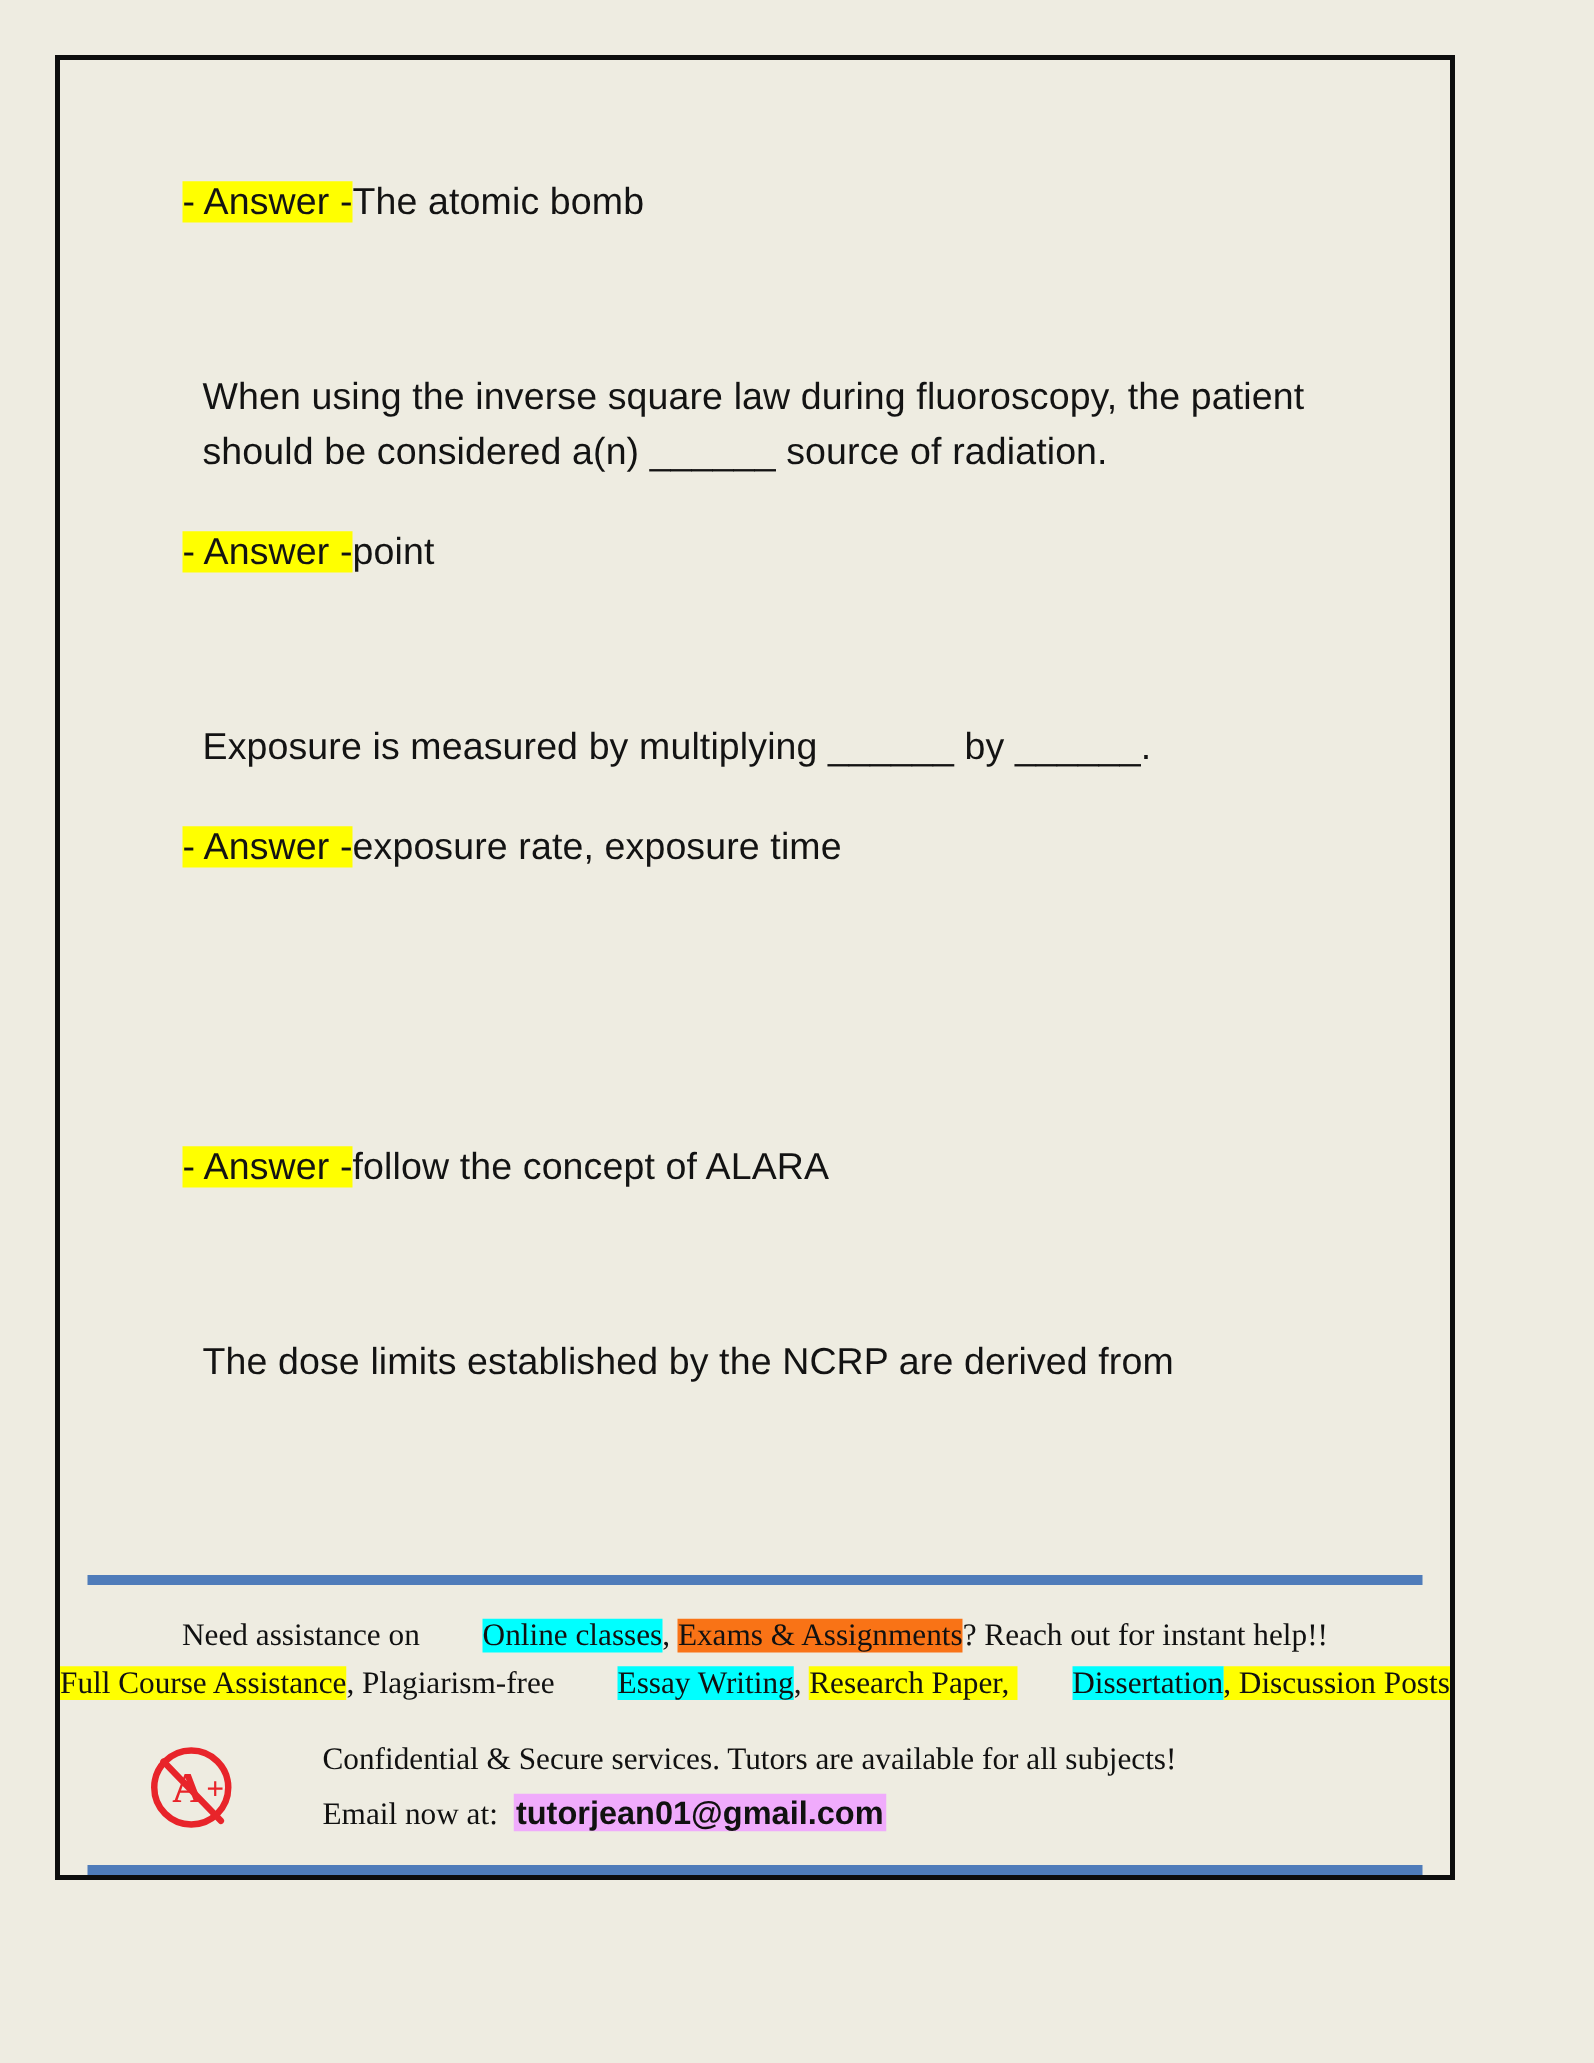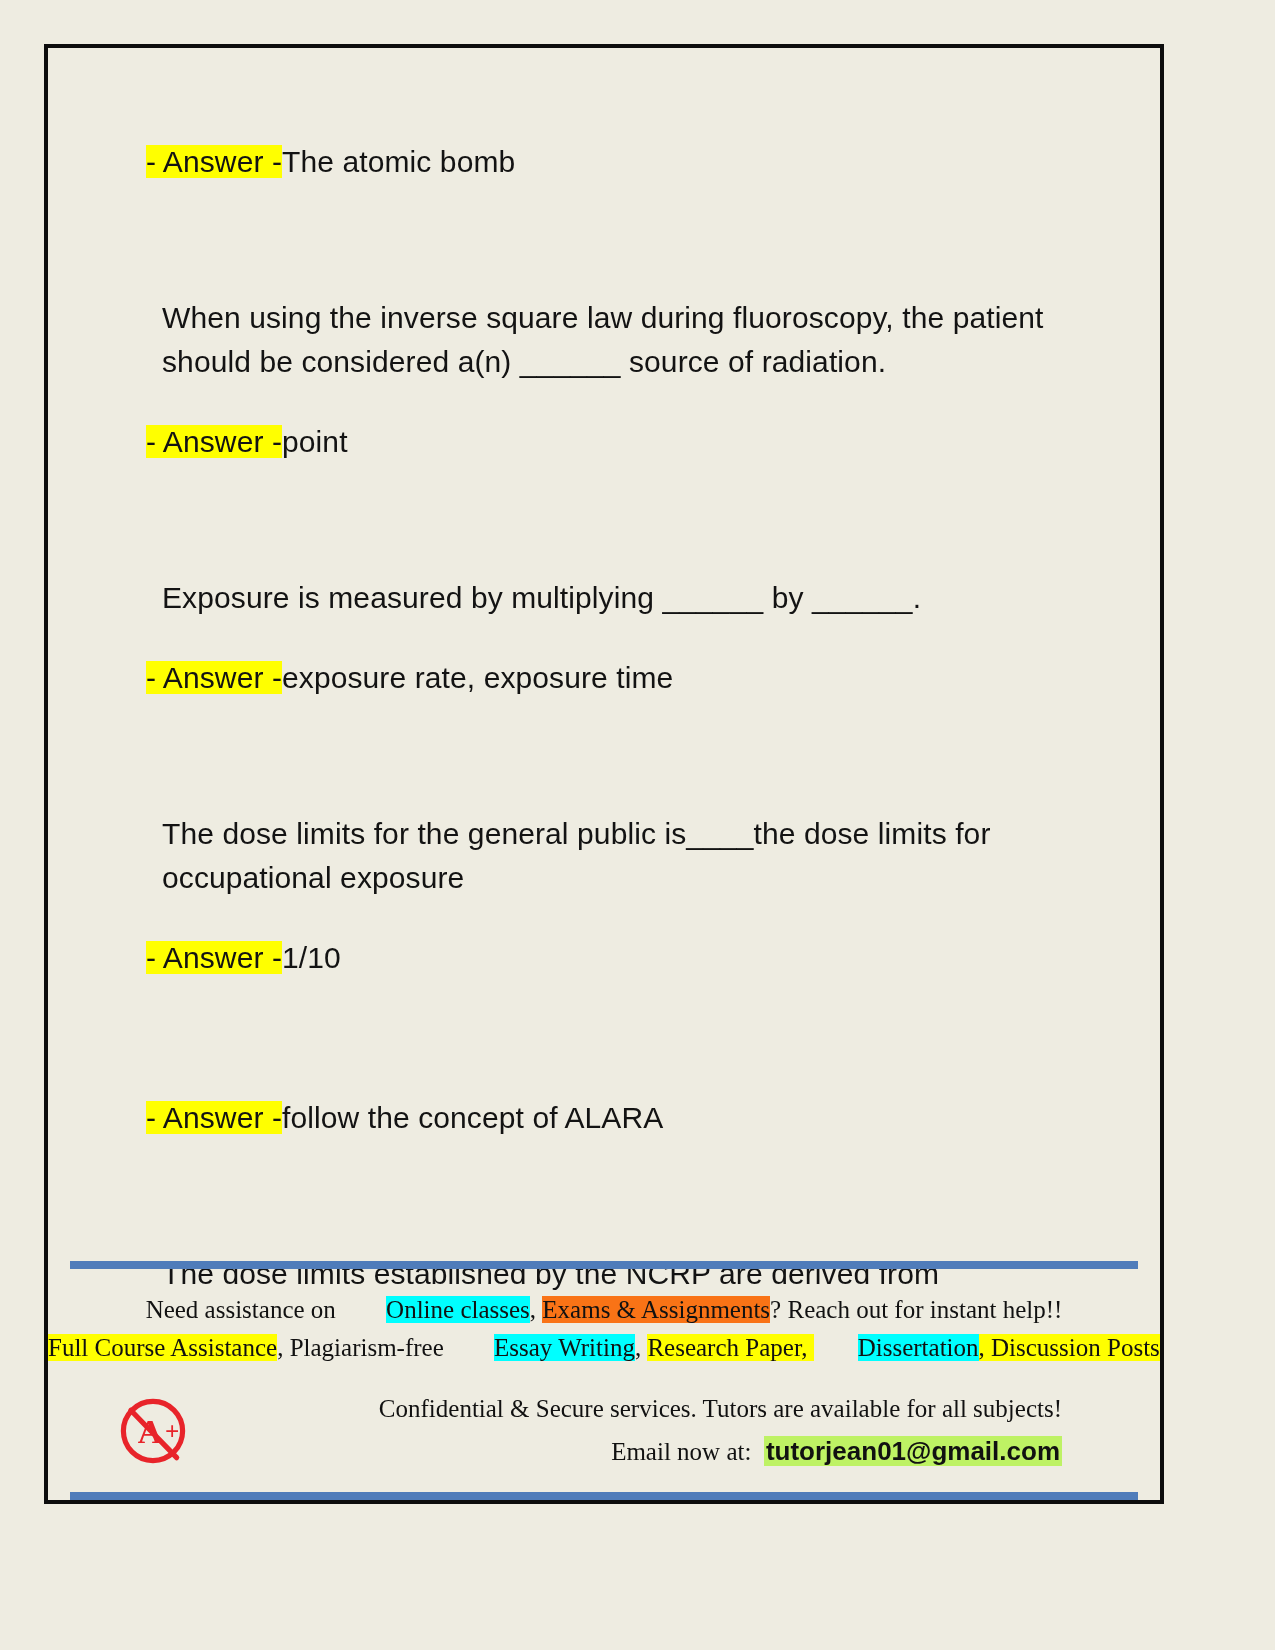--- a/index.html
+++ b/index.html
@@ -73,34 +73,34 @@
     width:210px;
     display:flex;
     justify-content:center;
     align-items:center;
   }
   .aplus{
     width:74px;height:74px;display:block;
   }
   .contact-text{
     flex:1;
-    text-align:right;
+    text-align:left;
     font-family:"Liberation Serif", serif;
     font-size:25px;
     line-height:40px;
     color:#111;
     padding-right:98px;
   }
   .email-line{margin-top:2px;}
   .email-label{font-family:"Liberation Serif", serif;font-size:25px;}
   .email-addr{
     font-family:"Liberation Sans", sans-serif;
     font-weight:bold;
     font-size:26px;
-    background:#bef264;
+    background:#f0abfc;
     color:#111;
     padding:0 2px;
   }
 </style>
 </head>
 <body>
 
 <div class="page">
 
   <div class="body-area">
@@ -120,25 +120,20 @@
     <div class="spacer-lg"></div>
 
     <div class="qa-block">
       <div class="line q-line">Exposure is measured by multiplying ______ by ______.</div>
       <div class="spacer-sm"></div>
       <div class="line a-line"><span class="hl-yellow">- Answer -</span><span>exposure rate, exposure time</span></div>
     </div>
 
     <div class="spacer-lg"></div>
 
-    <div class="qa-block">
-      <div class="line q-line">The dose limits for the general public is____the dose limits for occupational exposure</div>
-      <div class="spacer-sm"></div>
-      <div class="line a-line"><span class="hl-yellow">- Answer -</span><span>1/10</span></div>
-    </div>
 
     <div class="spacer-lg"></div>
 
     <div class="qa-block">
       <div class="spacer-sm"></div>
       <div class="line a-line"><span class="hl-yellow">- Answer -</span><span>follow the concept of ALARA</span></div>
     </div>
 
     <div class="spacer-lg"></div>
 

